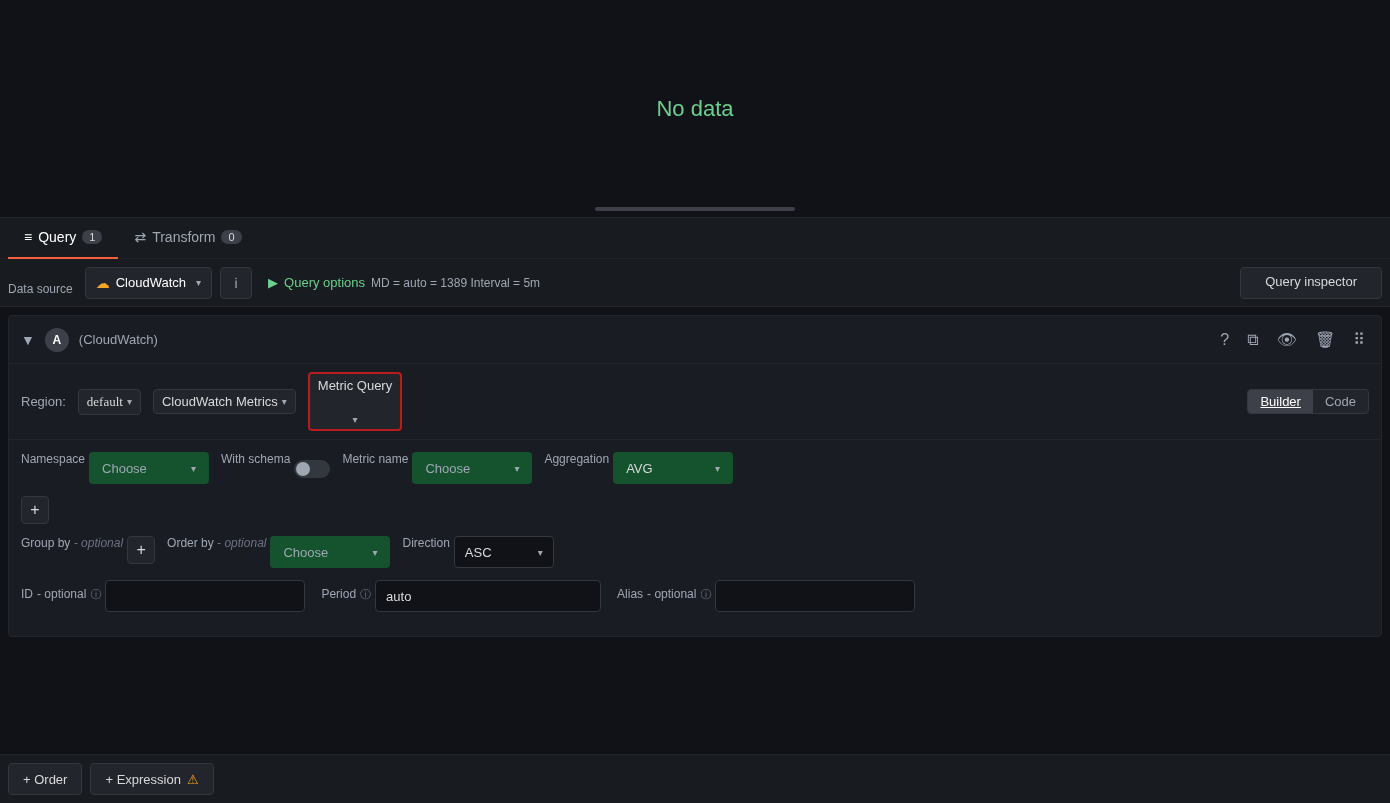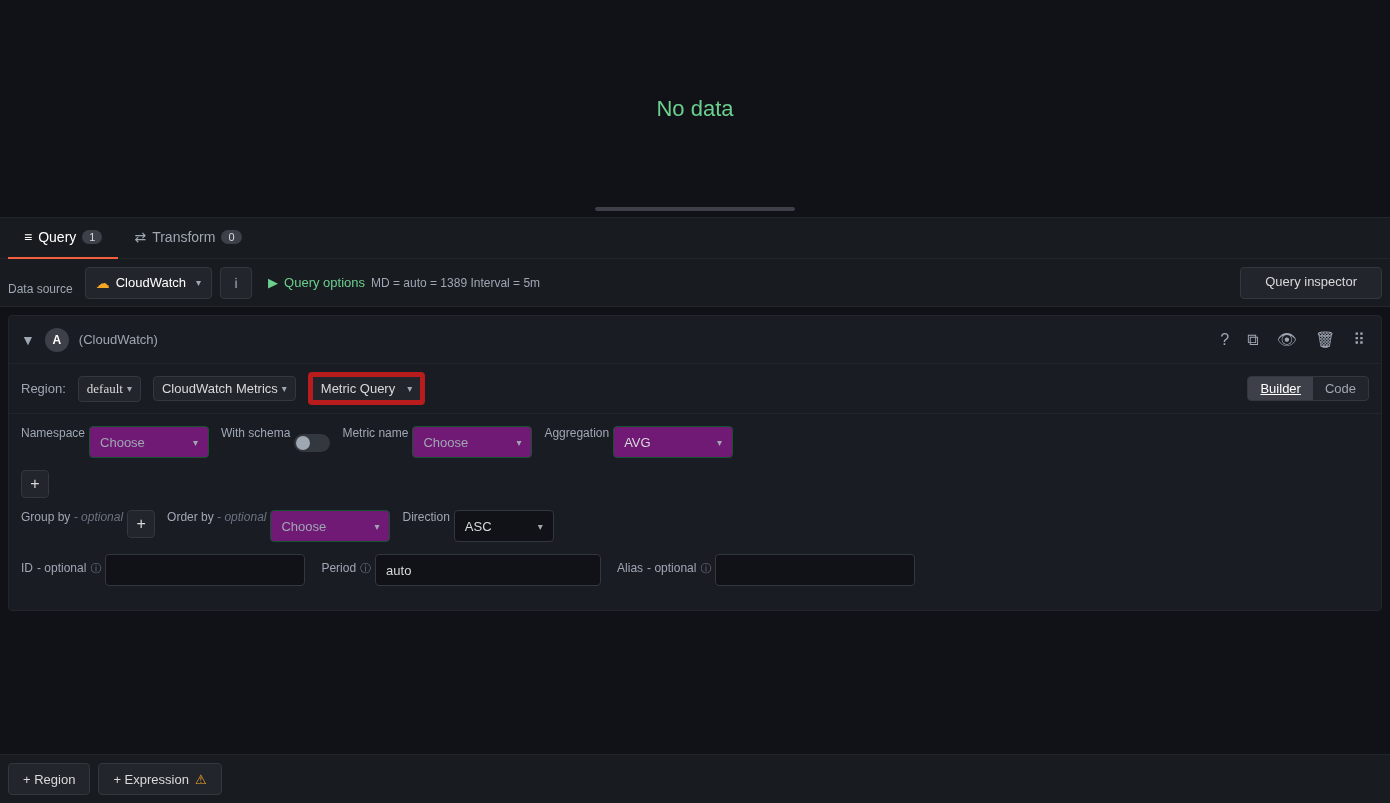--- a/index.html
+++ b/index.html
@@ -245,27 +245,28 @@
       gap: 4px;
       cursor: pointer;
       color: #d8d9da;
       font-size: 13px;
     }
     .service-select .chevron { color: #9fa7b3; font-size: 10px; }
     .query-type-select {
       display: flex;
       align-items: center;
       background: #22252b;
-      border: 5px solid #b91c1c;
+      border: 2px solid #b91c1c;
       border-radius: 4px;
       padding: 4px 8px;
-      gap: 12px;
-      cursor: pointer;
-      color: #d8d9da;
-      font-size: 13px;
+      gap: 21px;
+      cursor: pointer;
+      color: #d8d9da;
+      font-size: 13px;
+      flex-direction: column;
     }
     .query-type-select .chevron { color: #9fa7b3; font-size: 10px; }
     .builder-code-toggle {
       margin-left: auto;
       display: flex;
       background: #22252b;
       border: 1px solid #33373e;
       border-radius: 4px;
       overflow: hidden;
     }
@@ -313,22 +314,22 @@
       border: 1px solid #33373e;
       border-radius: 4px;
       color: #d8d9da;
       padding: 6px 10px;
       font-size: 13px;
       height: 32px;
     }
     .field-select {
       display: flex;
       align-items: center;
-      background: #701a75;
-      border: 1px solid #14532d;
+      background: #14532d;
+      border: 3px solid #14532d;
       border-radius: 4px;
       padding: 5px 10px;
       gap: 6px;
       cursor: pointer;
       color: #9fa7b3;
       font-size: 13px;
       height: 32px;
       min-width: 120px;
     }
     .field-select .chevron { color: #9fa7b3; font-size: 10px; margin-left: auto; }
@@ -649,19 +650,19 @@
         </div>
         <input class="field-input" type="text" style="width: 200px;">
       </div>
     </div>
 
   </div>
 </div>
 
 <div class="bottom-bar">
   <button class="add-query-btn">
-    <span>+ Region</span>
+    <span>+ Order</span>
   </button>
   <button class="add-expression-btn">
     <span>+ Expression</span>
     <span class="warning-icon">⚠</span>
   </button>
 </div>
 
 </body></html>

